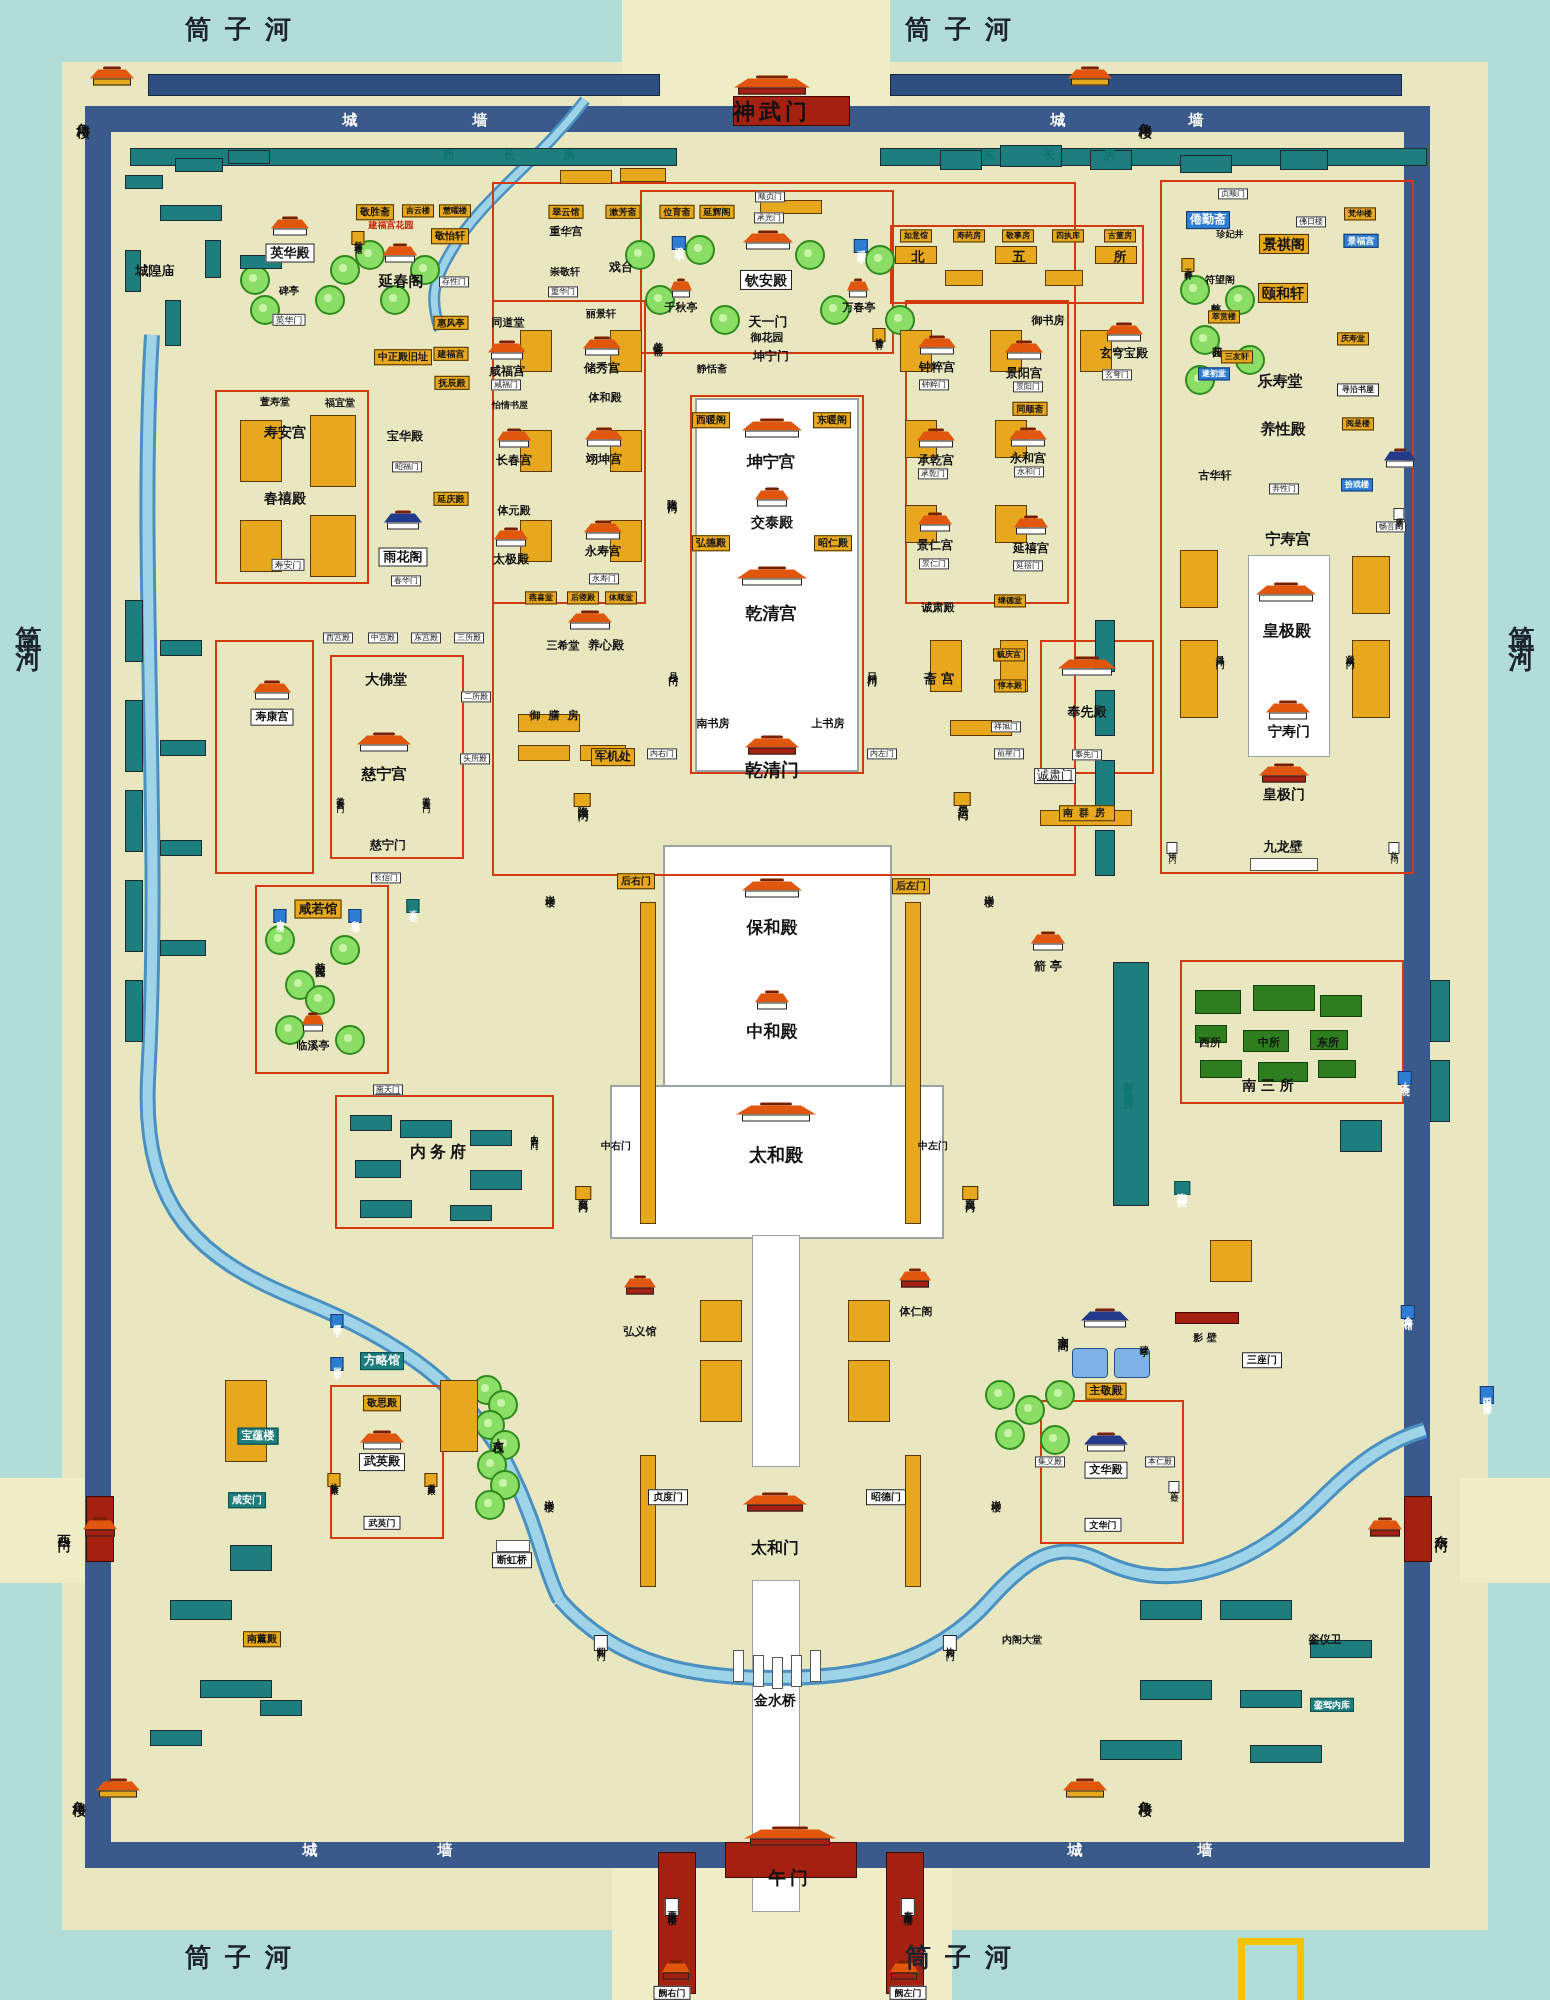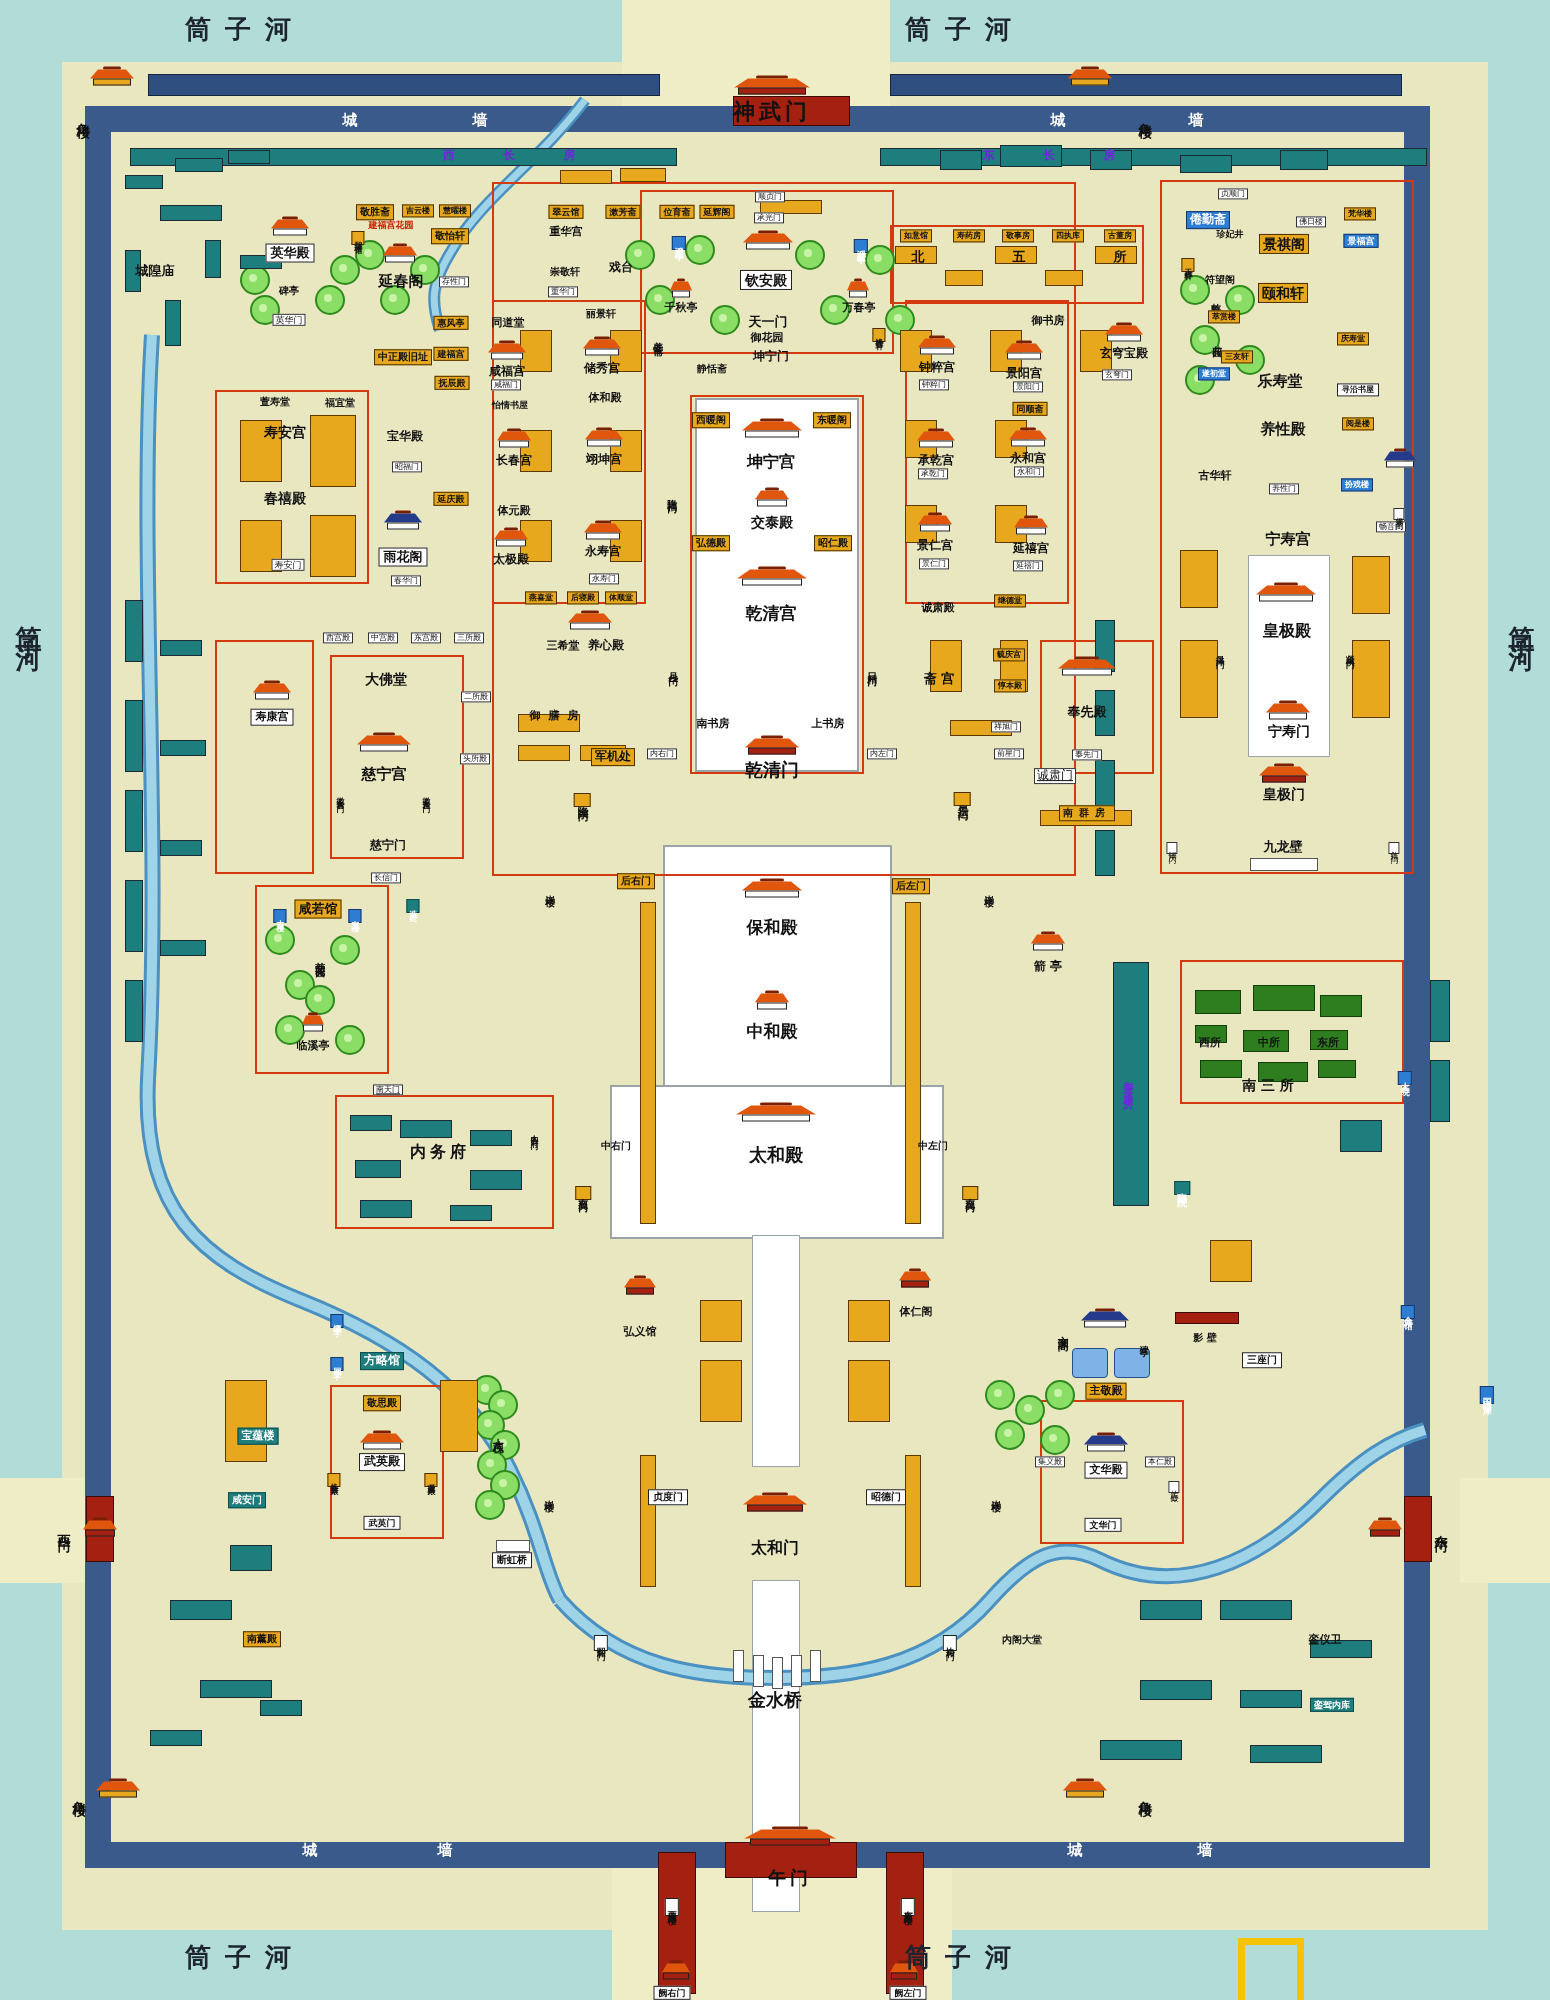--- a/index.html
+++ b/index.html
@@ -23,21 +23,21 @@
   .palace{position:absolute;transform:translate(-50%,-50%);z-index:20;display:flex;flex-direction:column;align-items:center;}
   .palace .ridge{height:3px;background:#7a2000;border-radius:2px;}
   .palace .roof{height:0;border-bottom:9px solid #e0560c;}
   .palace.rb .roof{border-bottom-color:#243b8c;}
   .palace .base{height:7px;background:#fff;border:1px solid #222;box-sizing:border-box;}
   .palace.br .base{background:#a42010;}
   .palace.bo .base{background:#e8a81e;}
   .lab{position:absolute;transform:translate(-50%,-50%);white-space:nowrap;color:#111;z-index:30;font-weight:bold;line-height:1.15;text-align:center;}
   .lab.v{writing-mode:vertical-rl;letter-spacing:2px;}
   .k-text{background:transparent;}
-  .k-wtext{background:transparent;color:#6d28d9;}
+  .k-wtext{background:transparent;color:#0f766e;}
   .k-white{background:#fff;border:1px solid #222;padding:1px 4px;}
   .k-white.v{padding:4px 1px;}
   .k-yellow{background:#e8a81e;border:1px solid #4a3000;padding:1px 3px;}
   .k-yellow.v{padding:3px 1px;}
   .k-blue{background:#2d7dd2;border:1px solid #18386c;color:#fff;padding:1px 3px;}
   .k-blue.v{padding:3px 1px;}
   .k-teal{background:#1e7d7d;border:1px solid #0c4c4c;color:#fff;padding:1px 3px;}
   .k-teal.v{padding:3px 1px;}
   .k-gate{background:#fff;border:1px solid #333;padding:0 2px;font-weight:normal;}
   .k-gate.v{padding:2px 0;}
@@ -752,21 +752,21 @@
       <div class="lab k-white" style="left: 512px; top: 1560px; font-size: 10px;">断虹桥</div>
       <div class="lab k-text v" style="left: 63px; top: 1527px; font-size: 13px;">西华门</div>
       <div class="lab k-text v" style="left: 1440px; top: 1527px; font-size: 13px;">东华门</div>
       <div class="lab k-white" style="left: 668px; top: 1497px; font-size: 10px;">贞度门</div>
       <div class="lab k-text" style="left: 775px; top: 1548px; font-size: 16px;">太和门</div>
       <div class="lab k-white" style="left: 886px; top: 1497px; font-size: 10px;">昭德门</div>
       <div class="lab k-text v" style="left: 549px; top: 1494px; font-size: 10px;">崇楼</div>
       <div class="lab k-text v" style="left: 996px; top: 1494px; font-size: 10px;">崇楼</div>
       <div class="lab k-white v" style="left: 601px; top: 1643px; font-size: 9px;">熙和门</div>
       <div class="lab k-white v" style="left: 950px; top: 1643px; font-size: 9px;">协和门</div>
-      <div class="lab k-text" style="left: 775px; top: 1700px; font-size: 18px;">金水桥</div>
+      <div class="lab k-text" style="left: 775px; top: 1700px; font-size: 14px;">金水桥</div>
       <div class="lab k-text" style="left: 790px; top: 1878px; font-size: 18px; letter-spacing: 4px;">午门</div>
       <div class="lab k-white v" style="left: 672px; top: 1907px; font-size: 9px;">西雁翅楼</div>
       <div class="lab k-white v" style="left: 908px; top: 1907px; font-size: 9px;">东雁翅楼</div>
       <div class="lab k-white" style="left: 672px; top: 1993px; font-size: 9px;">阙右门</div>
       <div class="lab k-white" style="left: 908px; top: 1993px; font-size: 9px;">阙左门</div>
       <div class="lab k-text" style="left: 1048px; top: 967px; font-size: 12px;">箭 亭</div>
       <div class="lab k-wtext v" style="left: 1128px; top: 1085px; font-size: 10px; letter-spacing: 6px;">御茶膳房</div>
       <div class="lab k-text" style="left: 1210px; top: 1043px; font-size: 11px;">西所</div>
       <div class="lab k-text" style="left: 1269px; top: 1043px; font-size: 11px;">中所</div>
       <div class="lab k-text" style="left: 1328px; top: 1043px; font-size: 11px;">东所</div>

